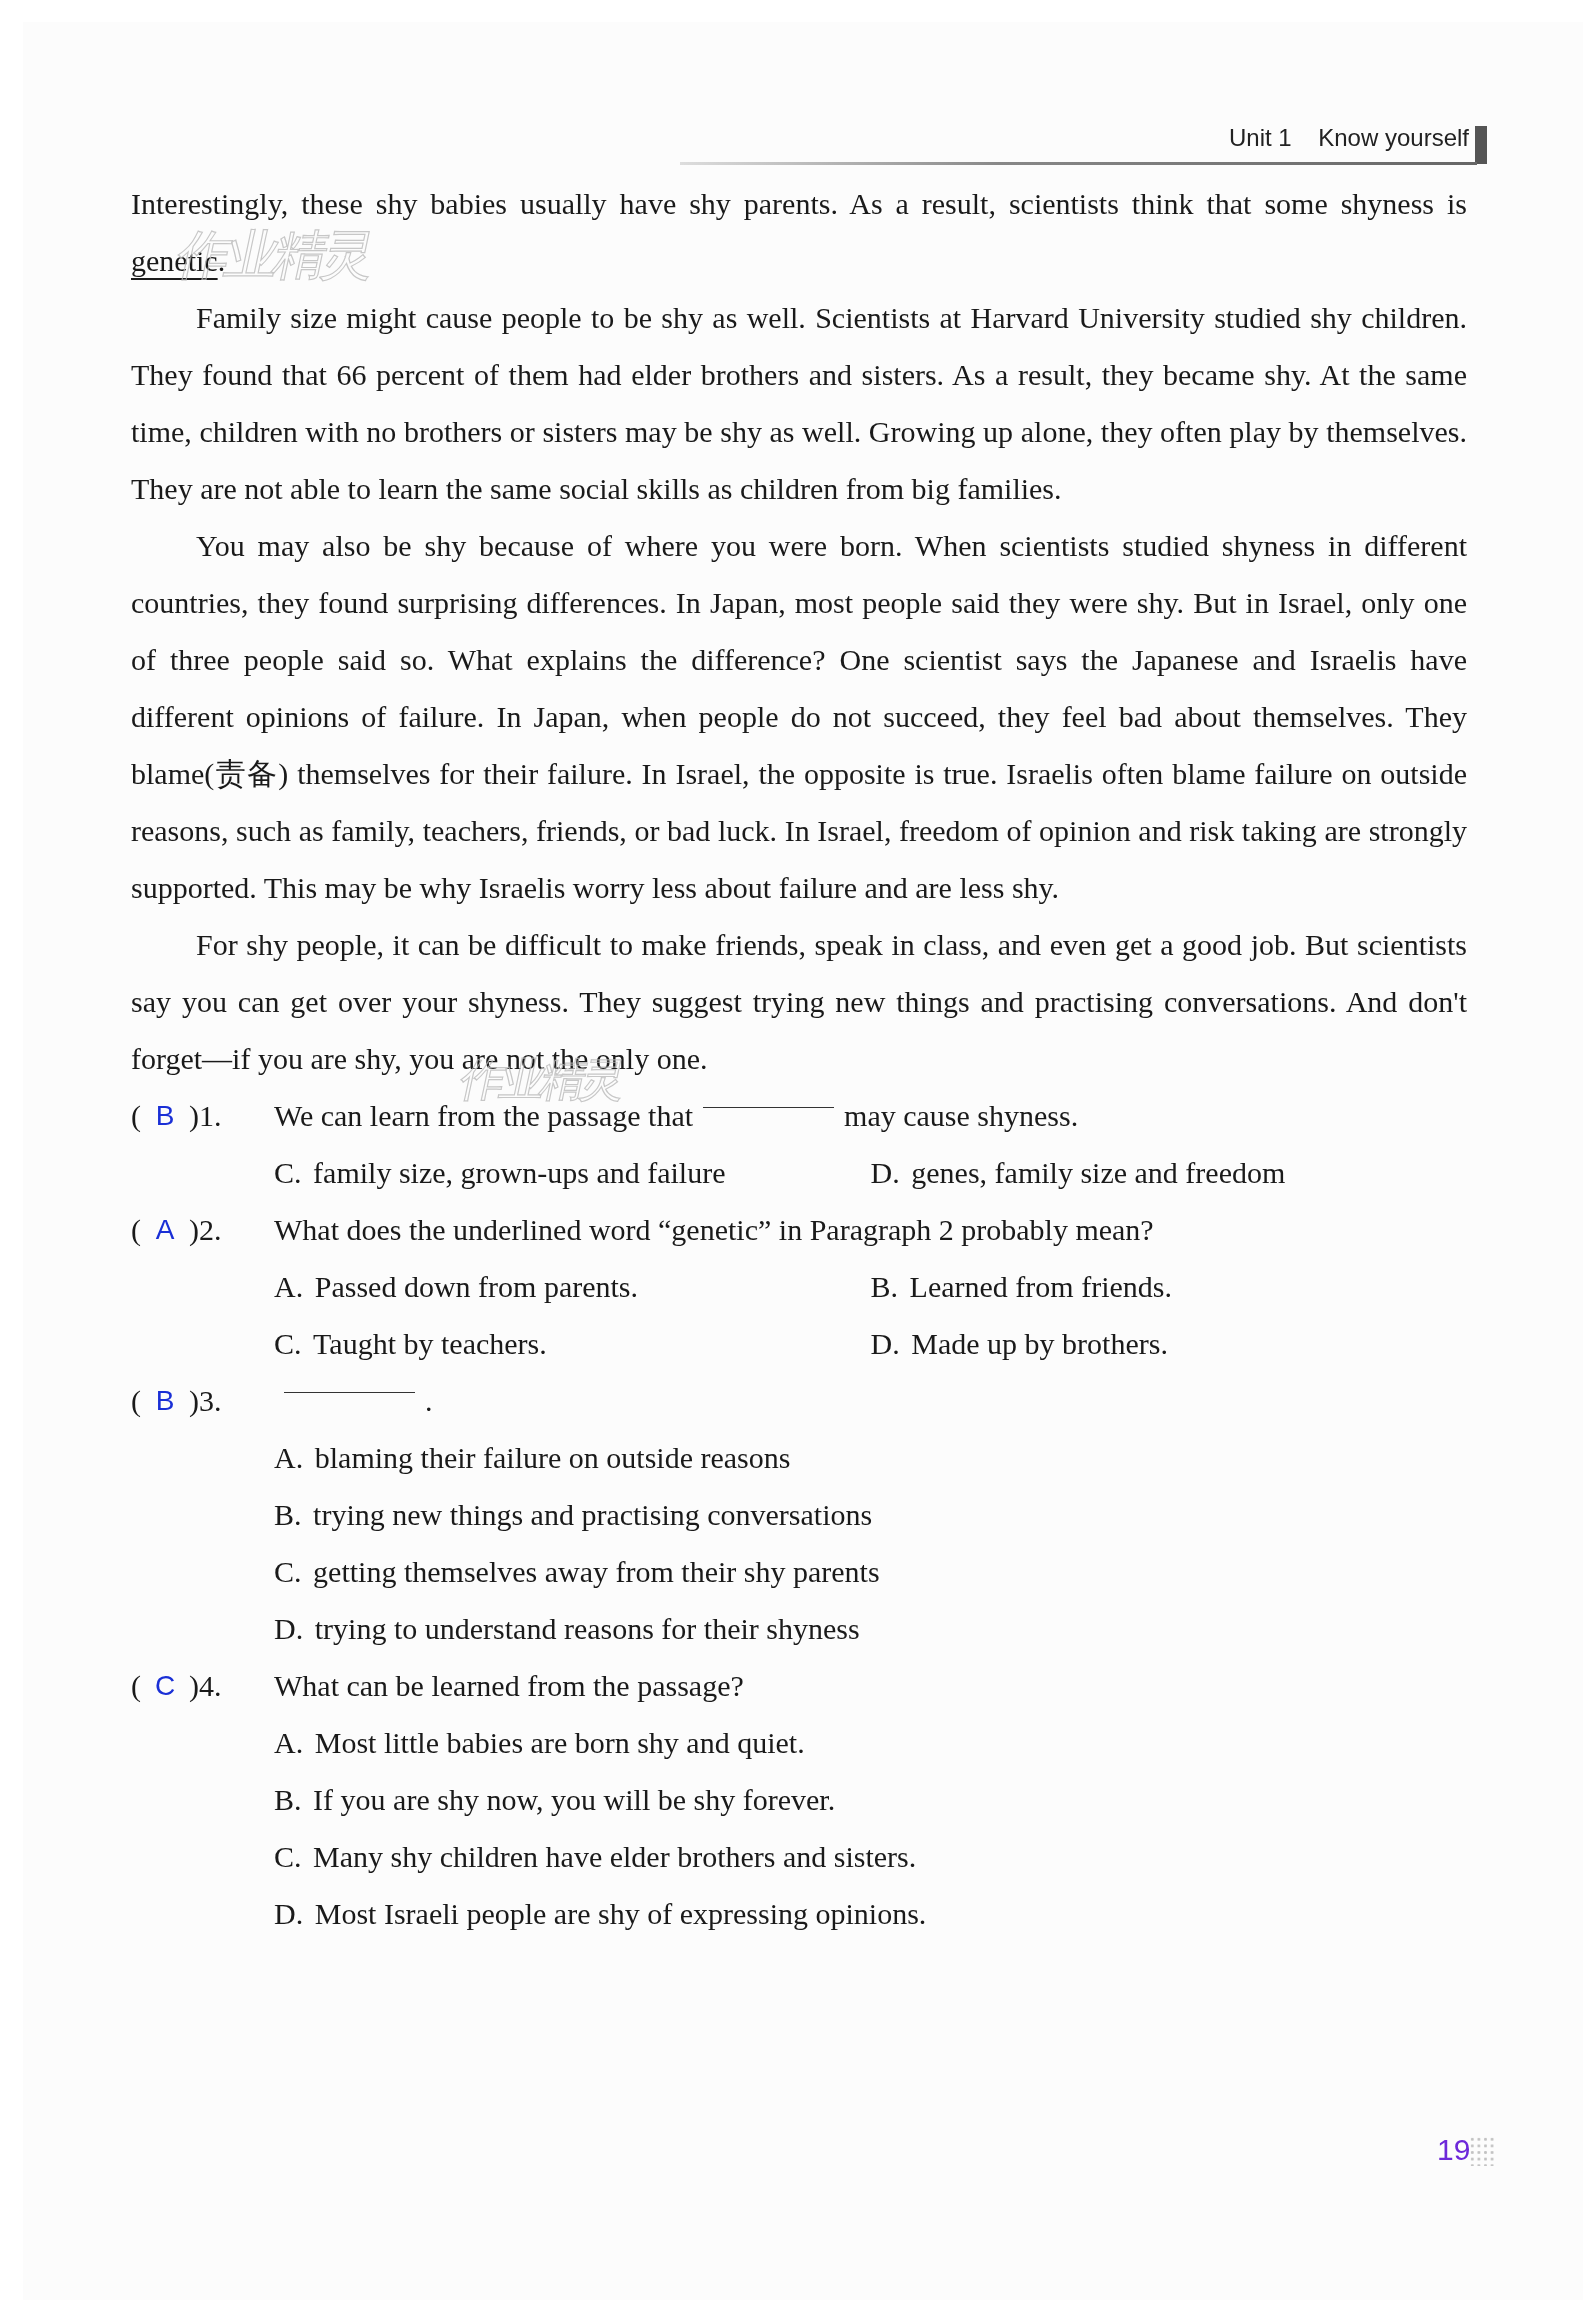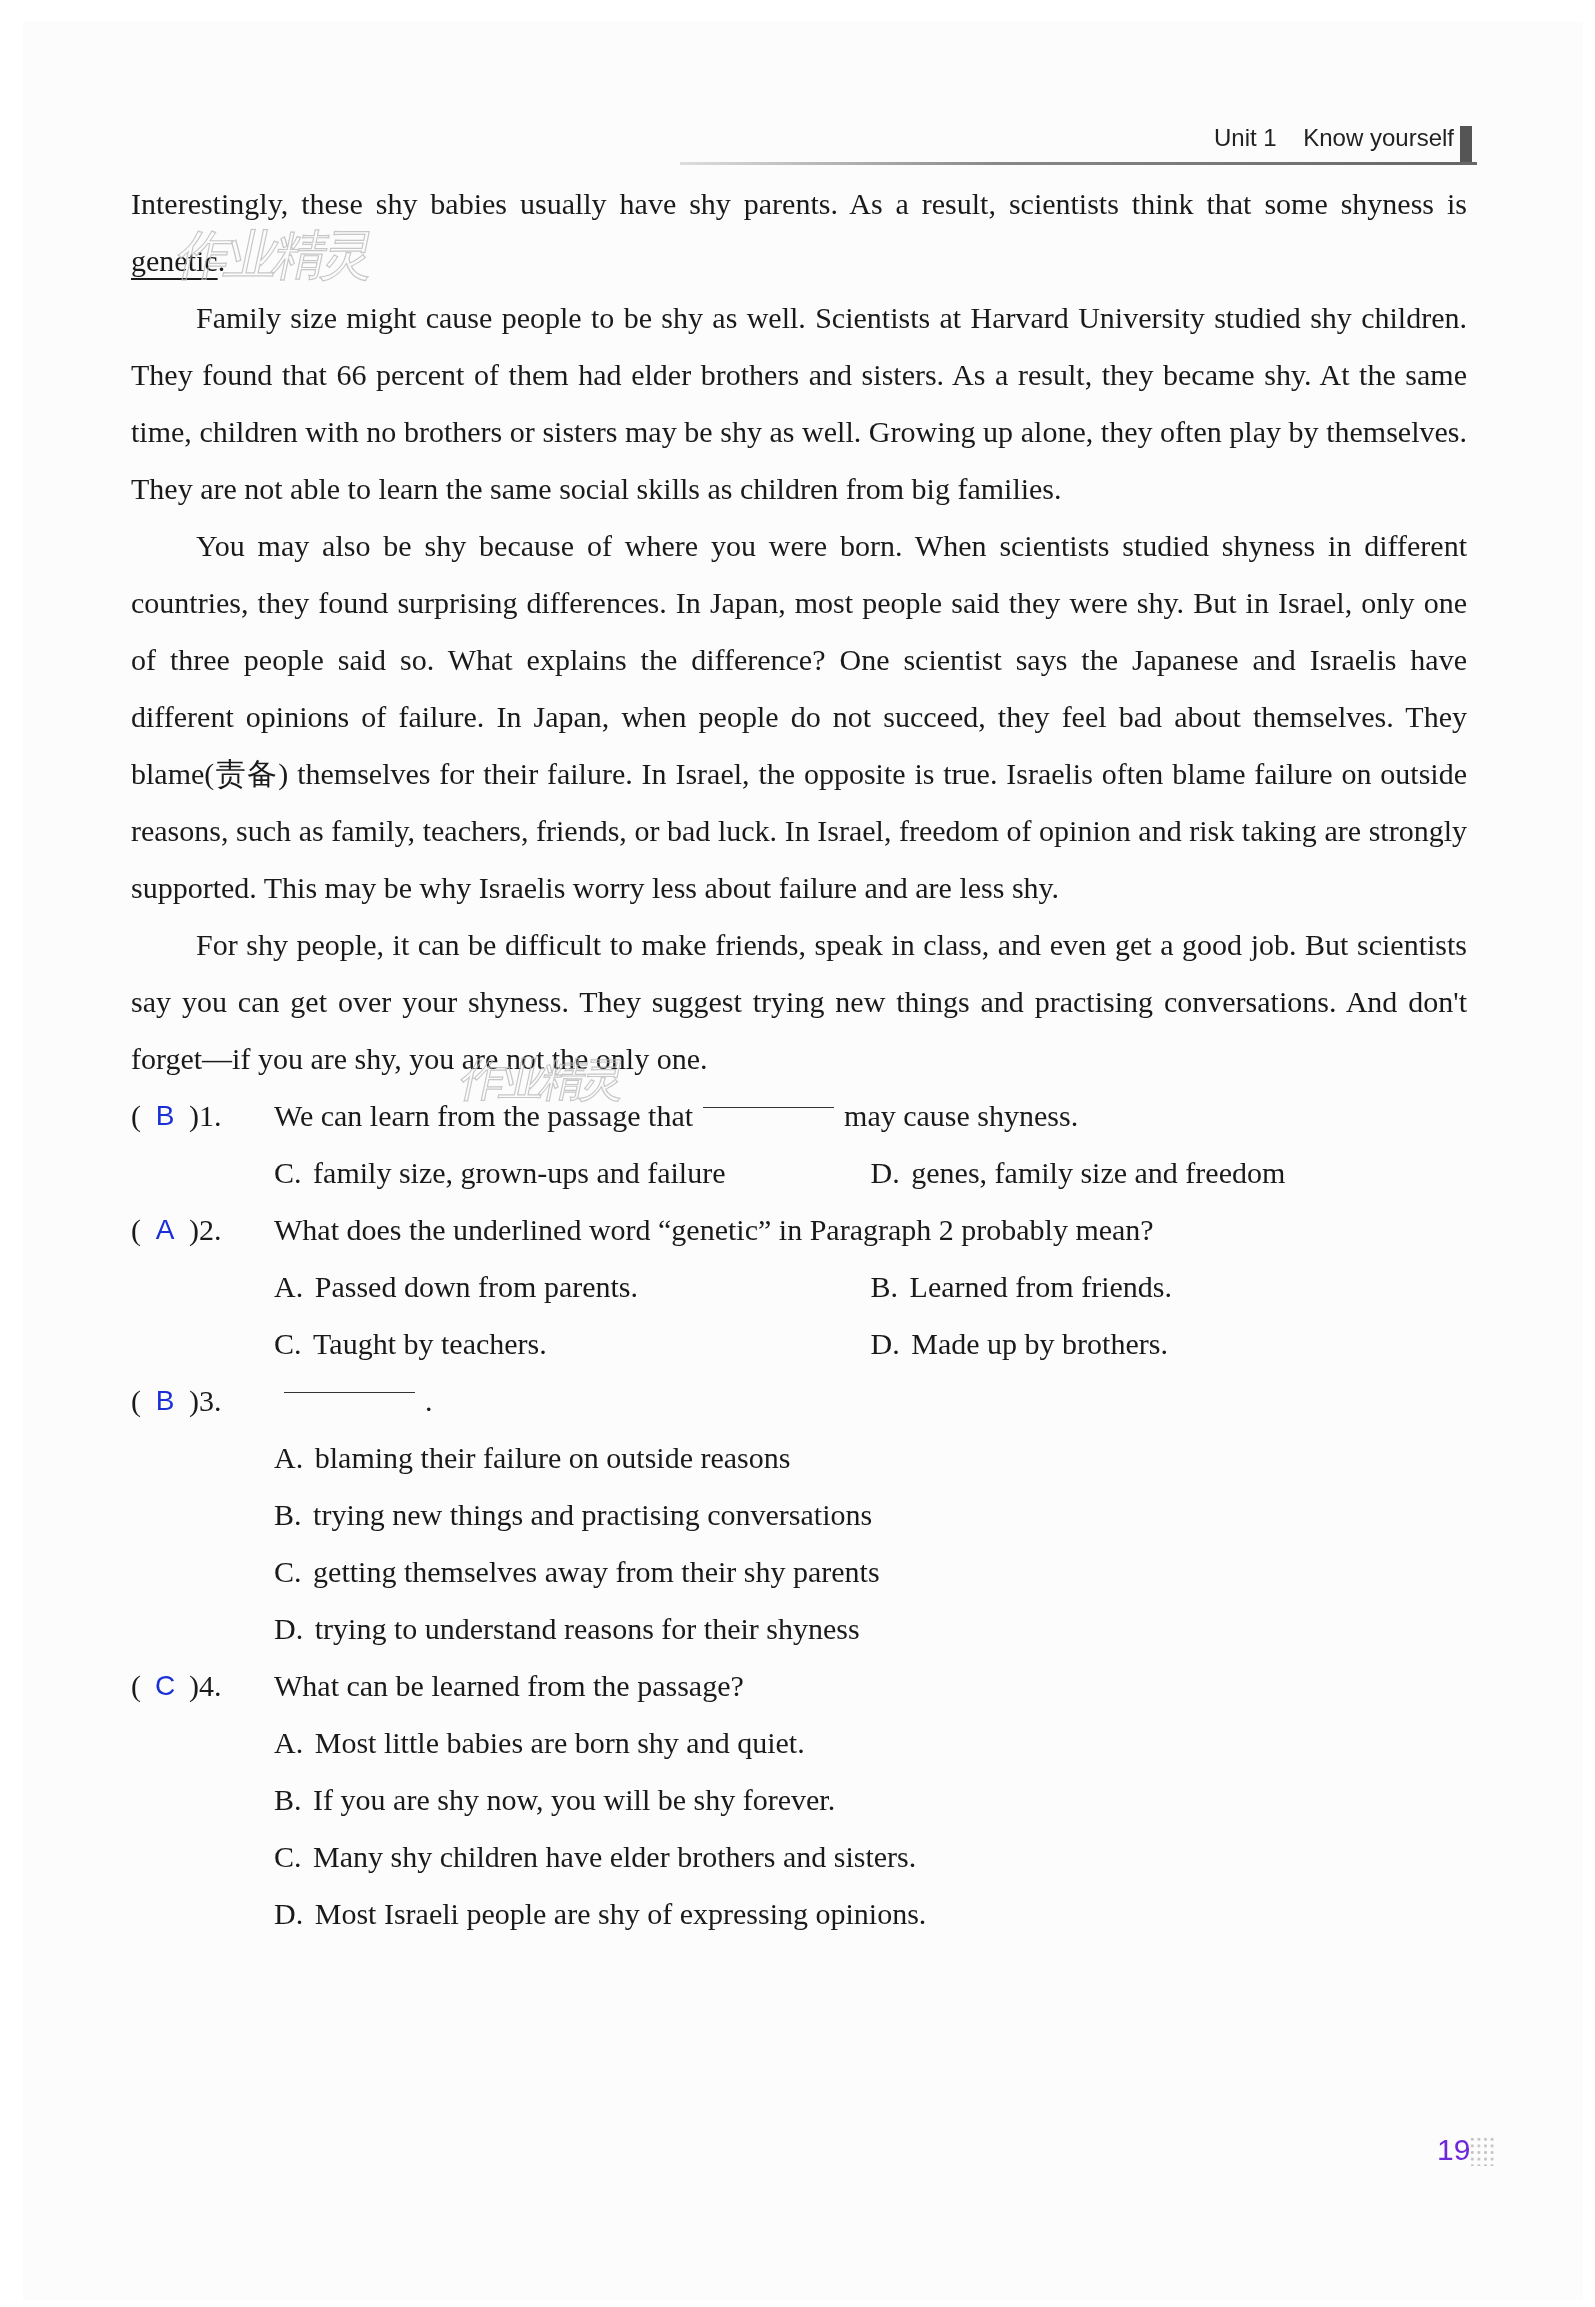--- a/index.html
+++ b/index.html
@@ -1,19 +1,19 @@
 <!DOCTYPE html>
 <html style="font-size:13.3px"><head>
 <meta charset="utf-8">
 <style>
   html, body { margin:0; padding:0; background:#ffffff; }
   body { width:1595px; height:2307px; position:relative; overflow:hidden; }
   .page { position:absolute; left:23px; top:21.6px; width:1560px; height:2278px; background:#fcfcfc; }
   .serif { font-family: "Liberation Serif", "DejaVu Serif", serif; color:#1a1a1a; }
-  .header { position:absolute; right:141px; top:124px; height:41px; font-family:"Liberation Sans","DejaVu Sans",sans-serif; font-size:24px; color:#222; }
+  .header { position:absolute; right:126px; top:124px; height:41px; font-family:"Liberation Sans","DejaVu Sans",sans-serif; font-size:24px; color:#222; }
   .header span { display:inline-block; }
   .unit-label { margin-right:26.6px; }
   .header-block { position:absolute; right:-18px; top:1.7px; width:11.6px; height:38px; background:#555; }
   .header-rule { position:absolute; left:680px; top:162px; width:797px; height:2.5px; background:linear-gradient(90deg,#ddd,#888 40%,#666); }
   .text { position:absolute; left:131px; width:1336px; font-size:30px; line-height:57px; top:175px; }
   .para { margin:0; text-align:justify; text-align-last:left; }
   .indent { text-indent:65px; }
   .u { text-decoration:underline; text-underline-offset:6.6px; text-decoration-thickness:1.7px; }
   .q { display:flex; white-space:nowrap; }
   .q .paren { width:143px; display:flex; }

